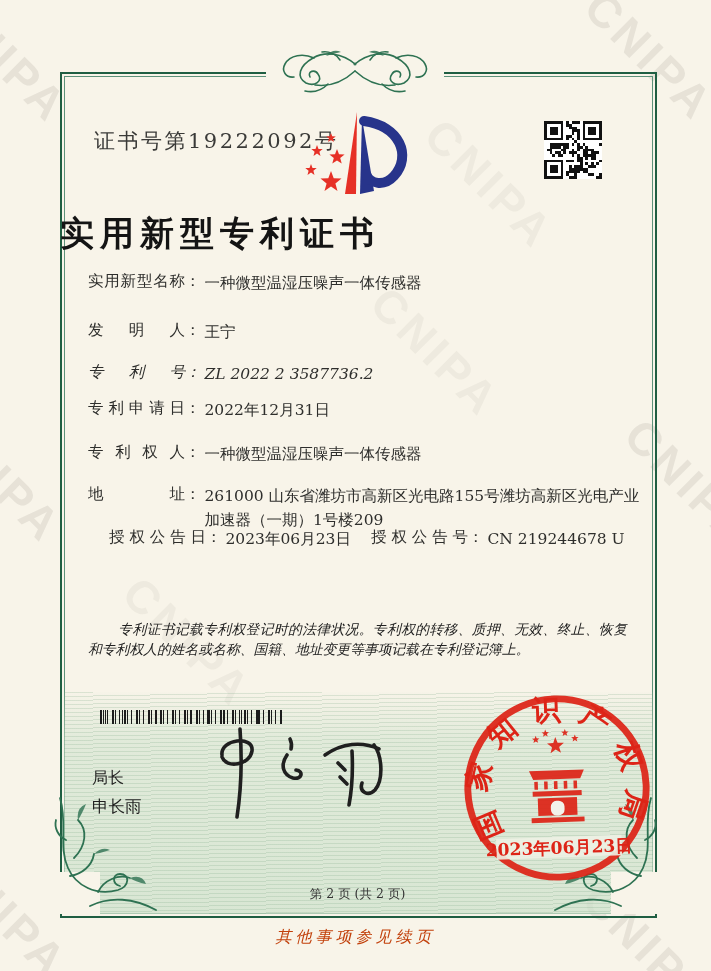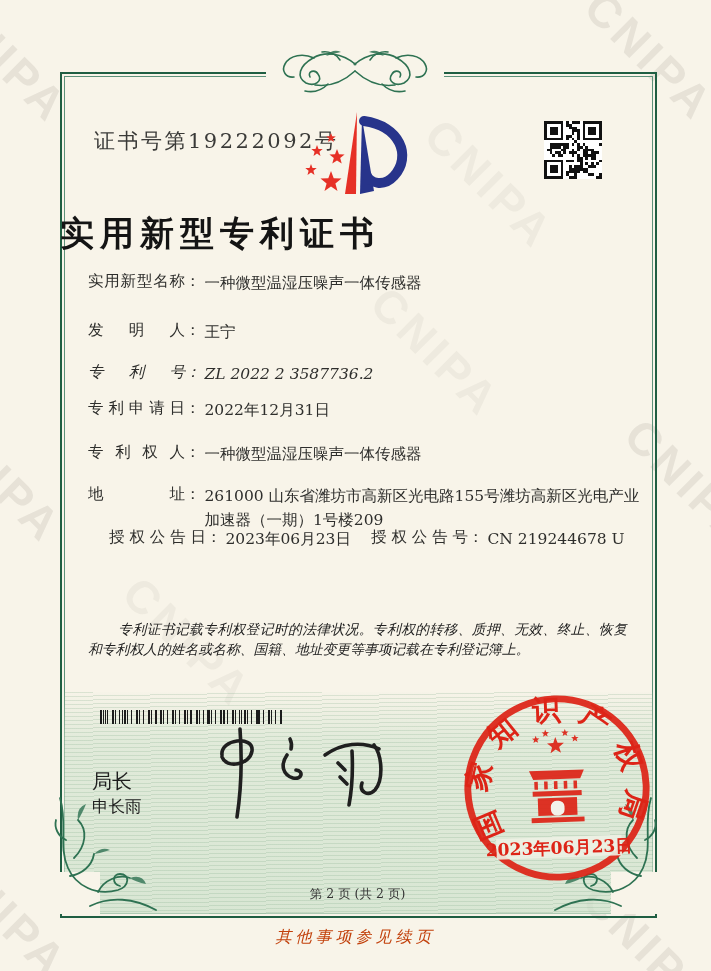--- a/index.html
+++ b/index.html
@@ -29,21 +29,21 @@
   .field .colon{display:inline-block;vertical-align:top;margin-right:4px;}
   .field .val{display:inline-block;vertical-align:top;max-width:438px;line-height:24px;}
   .para{position:absolute;left:88px;width:539px;font-style:italic;font-size:13.8px;
         line-height:19.5px;text-indent:2.2em;text-align:justify;color:#222;}
   .barcode{position:absolute;left:100px;top:710px;width:182px;height:14px;
      background:
        repeating-linear-gradient(90deg,#1c1c1c 0 2px,transparent 2px 3px,#1c1c1c 3px 4px,transparent 4px 7px,#1c1c1c 7px 8px,transparent 8px 12px),
        repeating-linear-gradient(90deg,transparent 0 5px,#1c1c1c 5px 6px,transparent 6px 17px);}
   .signature{position:absolute;left:192px;top:715px;width:200px;height:110px;}
   .sig-title{position:absolute;left:92px;top:768px;font-family:"Liberation Sans",sans-serif;
-             font-size:20px;color:#1e1e1e;}
+             font-size:16px;color:#1e1e1e;}
   .sig-name{position:absolute;left:92px;top:796px;font-family:"Liberation Sans",sans-serif;
             font-size:16.5px;color:#1e1e1e;}
   .seal{position:absolute;left:458px;top:690px;width:198px;height:196px;transform:rotate(-2deg);}
   .page-no{position:absolute;left:60px;width:595px;top:886px;text-align:center;font-size:12.5px;color:#333;}
   .cont-note{position:absolute;left:0;width:711px;top:927px;text-align:center;font-style:italic;
              font-size:16px;letter-spacing:4px;color:#c2410c;}
   .ornament{position:absolute;pointer-events:none;}
   svg text{font-family:"DejaVu Serif","Liberation Serif",serif;}
 </style>
 </head>

